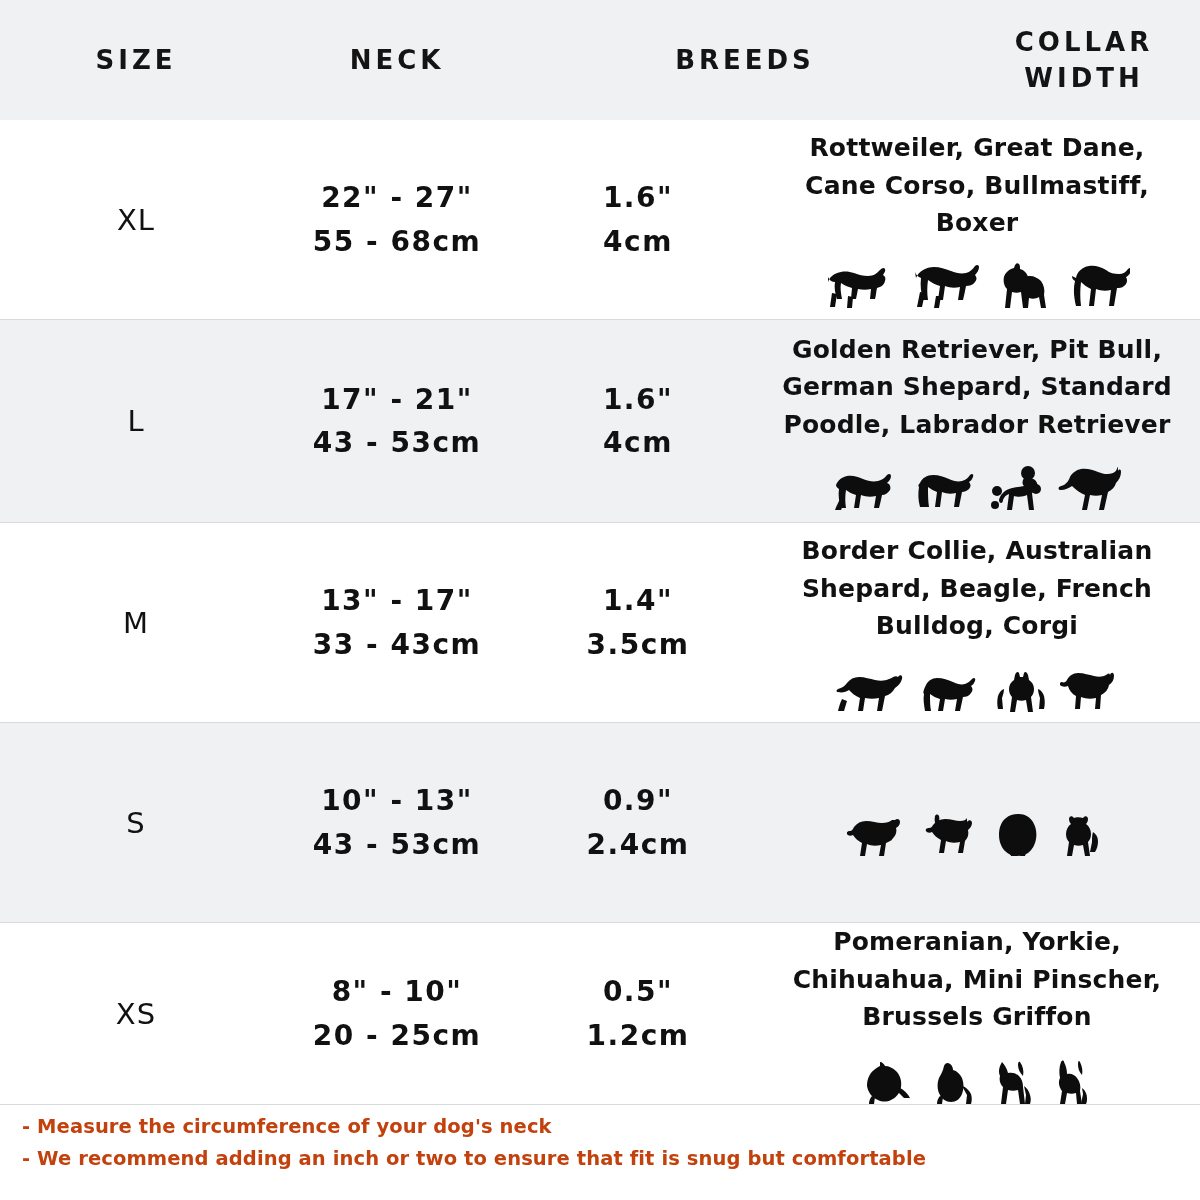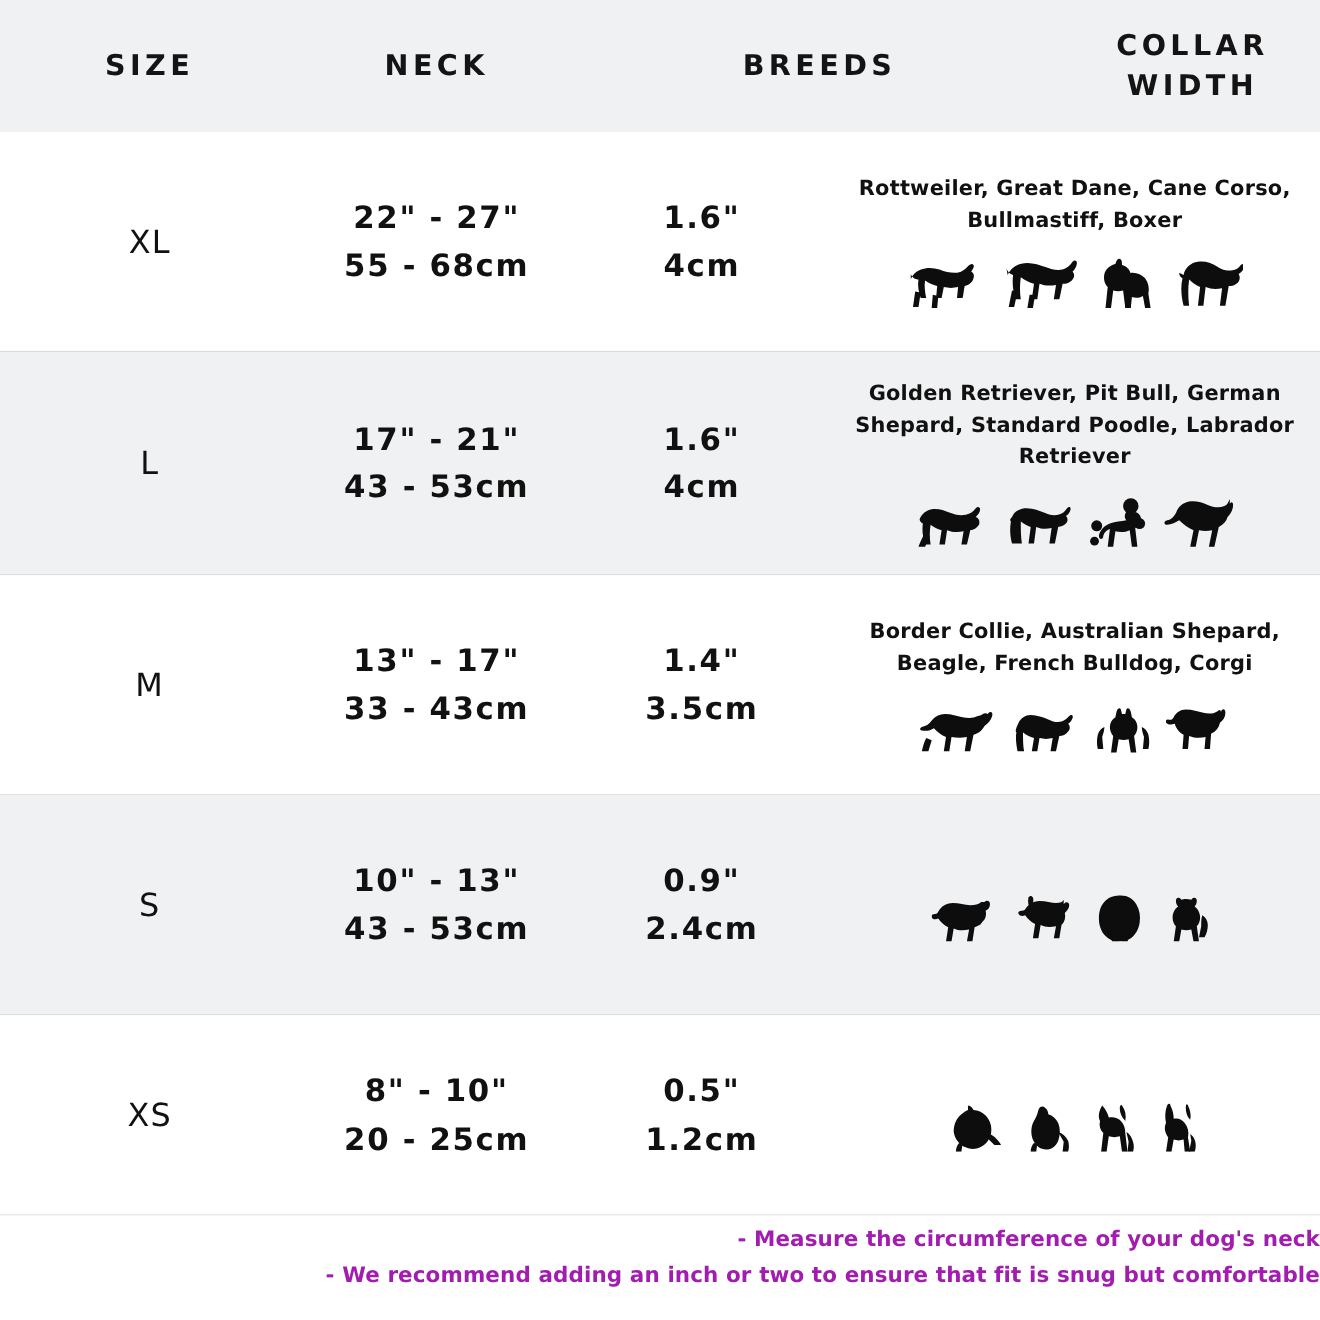--- a/index.html
+++ b/index.html
@@ -73,21 +73,21 @@
     white-space: pre-line;
   }
   .breeds-cell {
     display: flex;
     flex-direction: column;
     align-items: center;
     justify-content: center;
     gap: 2px;
   }
   .breeds-text {
-    font-size: 19px;
+    font-size: 25px;
     font-weight: bold;
     line-height: 1.5;
     text-align: center;
     letter-spacing: 0.2px;
     max-width: 400px;
   }
   .silhouettes {
     display: flex;
     align-items: flex-end;
     justify-content: center;
@@ -104,22 +104,21 @@
     padding: 10px 0 0 22px;
     display: flex;
     flex-direction: column;
     justify-content: flex-start;
     gap: 9px;
   }
   .note {
     font-size: 19.5px;
     font-weight: bold;
     letter-spacing: 0.1px;
-    color: #a21caf;
-    text-align: right;
+    color: #c2410c;
   }
 </style>
 </head>
 <body>
 
 <div class="chart">
 
   <div class="head-row">
     <div class="head-cell c-size">SIZE</div>
     <div class="head-cell c-neck">NECK</div>
@@ -245,20 +244,21 @@
     </div>
   </div>
 
   <div class="row plain r-xs">
     <div class="cell c-size size-label">XS</div>
     <div class="cell c-neck measure">8" - 10"
 20 - 25cm</div>
     <div class="cell c-width measure">0.5"
 1.2cm</div>
     <div class="cell c-breeds breeds-cell">
+      <div class="breeds-text">Pomeranian, Yorkie, Chihuahua, Mini Pinscher, Brussels Griffon</div>
       <div class="silhouettes">
         <svg width="54" height="44" viewBox="0 0 54 44">
             <path d="M20 2c2 0 4 2 5 4 4 0 8 2 11 5 4 4 6 10 5 16-1 6-5 11-10 13-4 2-9 2-13 0-6-2-10-8-11-14 0-6 2-12 7-16 2-2 4-3 6-4 0-2 0-4 0-4z"></path>
             <path d="M40 28c4 2 8 6 10 10h-6l-6-6z"></path>
             <path d="M12 36c-2 2-3 5-3 8h5l1-7z"></path>
           </svg>
         <svg width="48" height="44" viewBox="0 0 48 44">
             <path d="M16 6c1-3 4-4 6-2 2 1 3 4 3 6 4 1 7 4 9 8 2 5 2 11 0 16-2 5-6 8-11 8-5 0-9-3-11-7-3-5-3-12-1-17 2-4 4-7 5-12z"></path>
             <path d="M34 26c4 1 7 4 9 8 1 3 1 7 0 10h-5l1-9z"></path>
             <path d="M12 36c-2 2-3 5-3 8h5l1-7z"></path>

